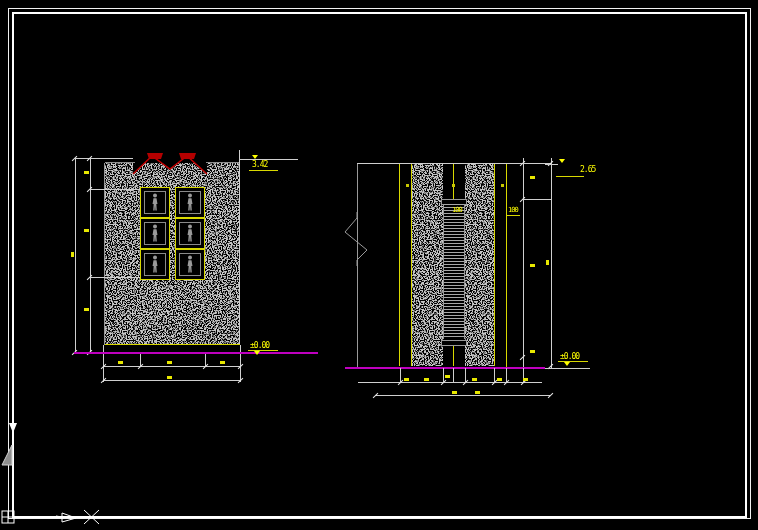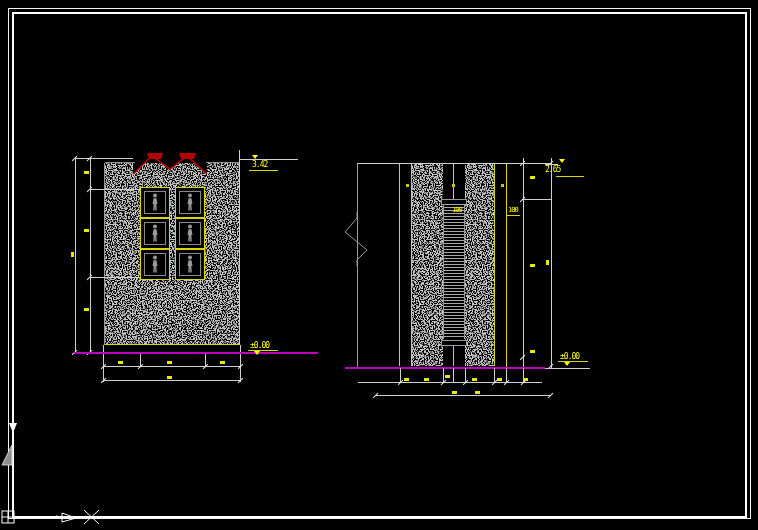--- a/index.html
+++ b/index.html
@@ -227,21 +227,21 @@
     <div class="blob" style="left:404px;top:378px"></div>
     <div class="blob" style="left:424px;top:378px"></div>
     <div class="blob" style="left:445px;top:375px"></div>
     <div class="blob" style="left:472px;top:378px"></div>
     <div class="blob" style="left:497px;top:378px"></div>
     <div class="blob" style="left:523px;top:378px"></div>
     <div class="blob" style="left:452px;top:391px"></div>
     <div class="blob" style="left:475px;top:391px"></div>
 
     <div class="hl" style="left:545px;top:164px;width:13px"></div>
-    <div class="dimtxt" style="left:545px;top:166px">2.65</div>
+    <div class="dimtxt" style="left:580px;top:166px">2.65</div>
     <div class="hl yline" style="left:556px;top:176px;width:28px"></div>
     <div class="tri" style="left:559px;top:159px"></div>
     <div class="dimtxt" style="left:560px;top:353px">±0.00</div>
     <div class="hl yline" style="left:558px;top:361px;width:30px"></div>
     <div class="tri" style="left:564px;top:362px"></div>
   </div>
 
   <svg class="abs" style="left:0px;top:415px" width="30" height="60">
     <polygon points="9,8 17,8 13,18" fill="#fff"></polygon>
     <polygon points="2,50 12,30 12,50" fill="#8f8f8f" stroke="#cfcfcf" stroke-width="1"></polygon>

